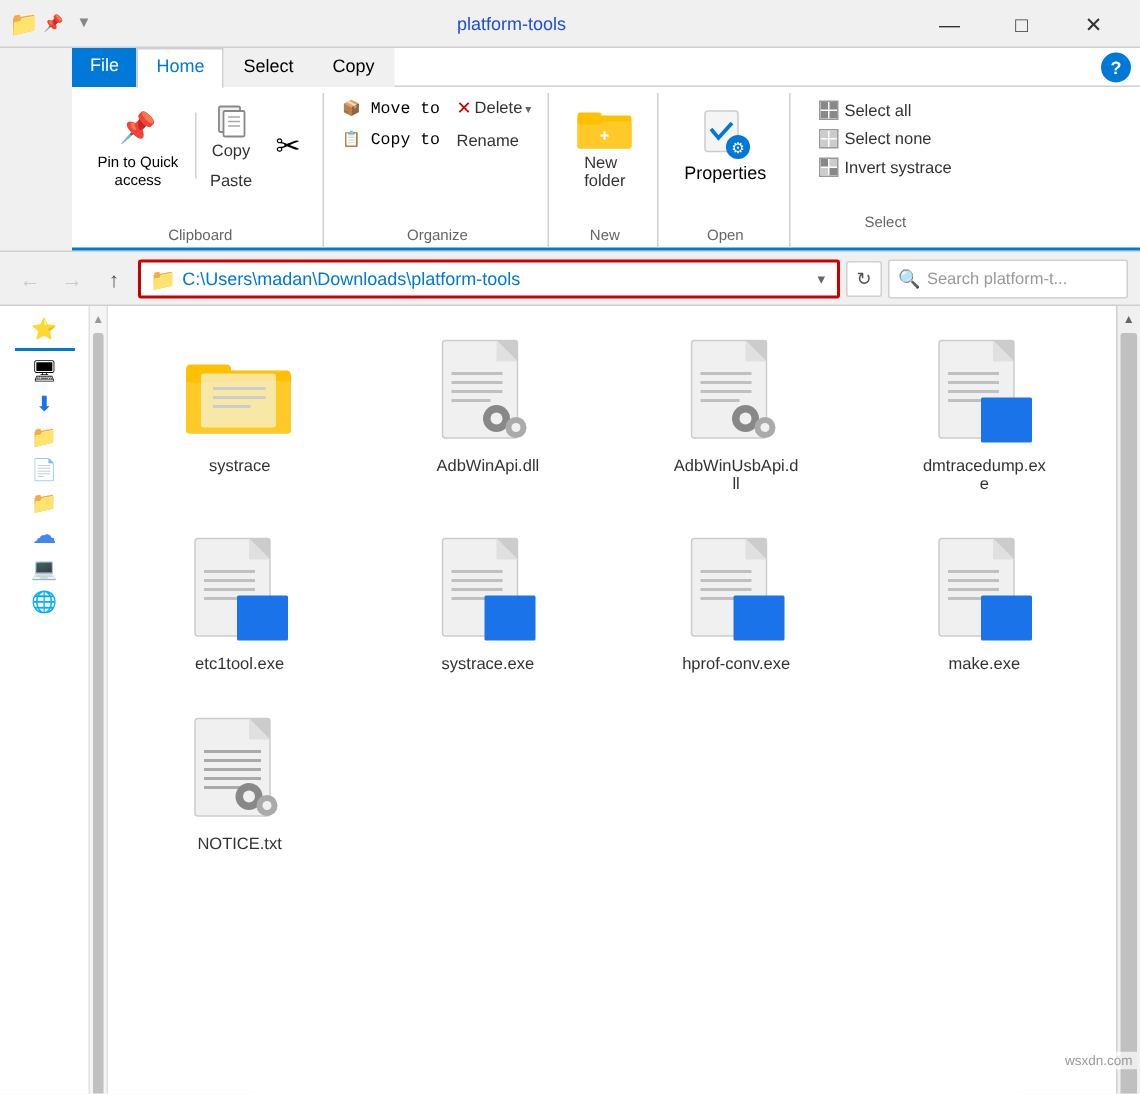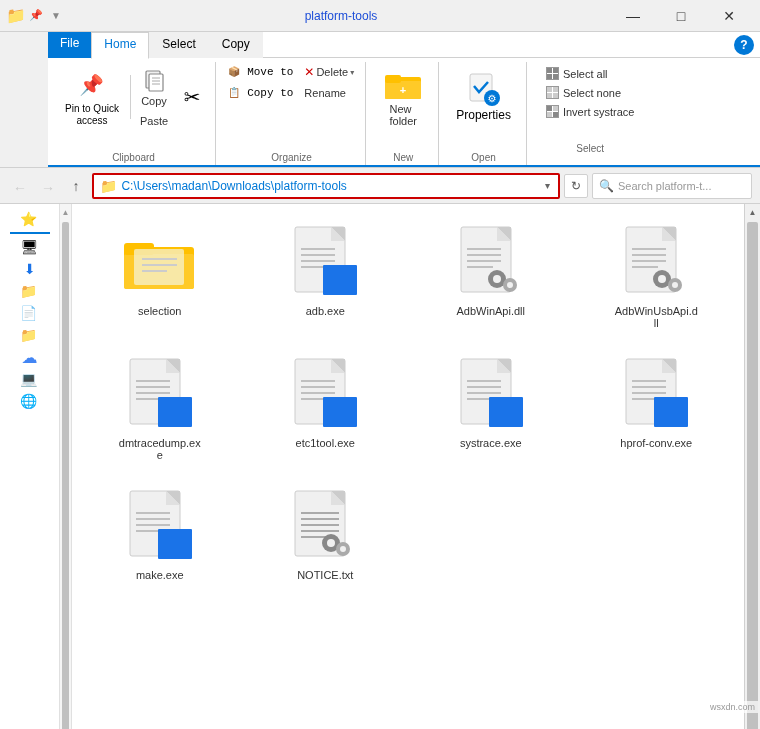--- a/index.html
+++ b/index.html
@@ -343,40 +343,23 @@
             <rect x="2" y="18" width="70" height="42" rx="3" fill="#ffc000"></rect>
             <rect x="2" y="25" width="70" height="35" rx="2" fill="#ffca28"></rect>
             <rect x="2" y="14" width="30" height="12" rx="3" fill="#ffc000"></rect>
 
             <rect x="12" y="20" width="50" height="36" rx="2" fill="#f5f5dc" opacity="0.7"></rect>
             <line x1="20" y1="30" x2="55" y2="30" stroke="#ccc" stroke-width="2"></line>
             <line x1="20" y1="36" x2="55" y2="36" stroke="#ccc" stroke-width="2"></line>
             <line x1="20" y1="42" x2="45" y2="42" stroke="#ccc" stroke-width="2"></line>
           </svg>
         </div>
-        <div class="file-label">selection</div>
-      </div>
-
-      <div class="file-item">
-        <div class="file-icon-area">
-          <div style="position:relative;width:68px;height:72px;">
-            <svg width="68" height="72" viewBox="0 0 68 72">
-              <rect x="4" y="2" width="50" height="65" rx="2" fill="#f0f0f0" stroke="#ccc" stroke-width="1"></rect>
-              <polygon points="40,2 54,16 54,2" fill="#ccc"></polygon>
-              <polygon points="40,2 54,16 40,16" fill="#e0e0e0"></polygon>
-              <line x1="10" y1="24" x2="44" y2="24" stroke="#c0c0c0" stroke-width="2"></line>
-              <line x1="10" y1="30" x2="44" y2="30" stroke="#c0c0c0" stroke-width="2"></line>
-              <line x1="10" y1="36" x2="44" y2="36" stroke="#c0c0c0" stroke-width="2"></line>
-              <line x1="10" y1="42" x2="36" y2="42" stroke="#c0c0c0" stroke-width="2"></line>
-              <rect x="32" y="40" width="34" height="30" rx="1" fill="#1a73e8"></rect>
-            </svg>
-          </div>
-        </div>
-        <div class="file-label">adb.exe</div>
-      </div>
+        <div class="file-label">systrace</div>
+      </div>
+
 
       <div class="file-item">
         <div class="file-icon-area">
           <div style="position:relative;width:68px;height:72px;">
             <svg width="68" height="72" viewBox="0 0 68 72">
               <rect x="4" y="2" width="50" height="65" rx="2" fill="#f0f0f0" stroke="#ccc" stroke-width="1"></rect>
               <polygon points="40,2 54,16 54,2" fill="#ccc"></polygon>
               <polygon points="40,2 54,16 40,16" fill="#e0e0e0"></polygon>
               <line x1="10" y1="24" x2="44" y2="24" stroke="#c0c0c0" stroke-width="2"></line>
               <line x1="10" y1="30" x2="44" y2="30" stroke="#c0c0c0" stroke-width="2"></line>

